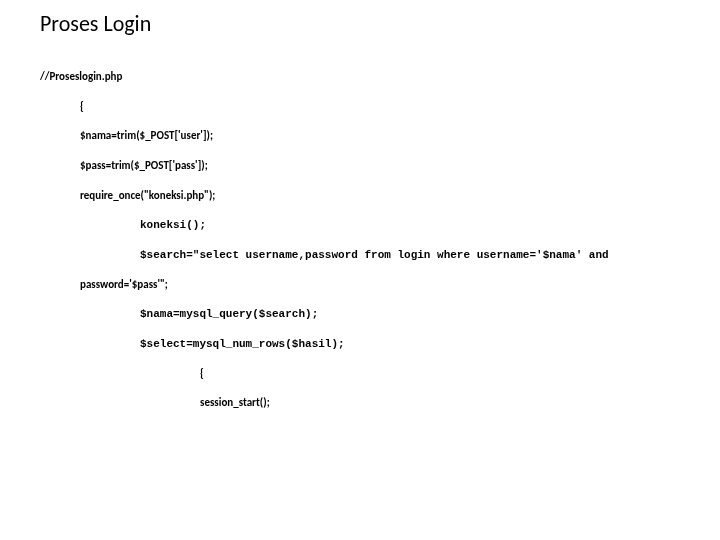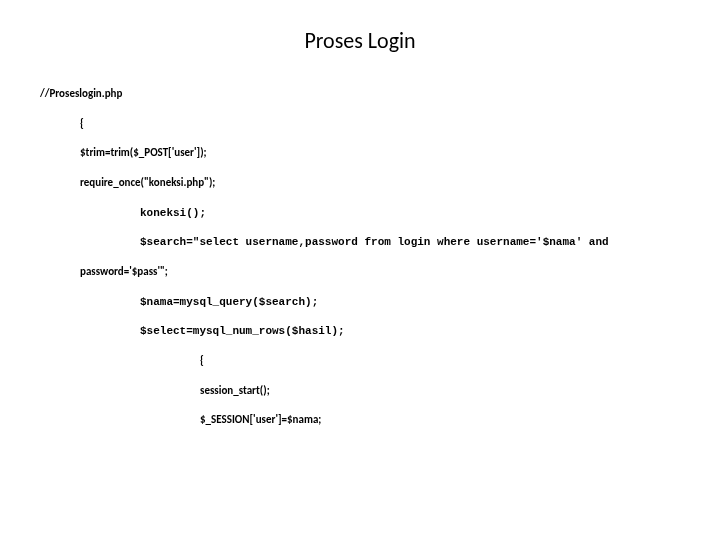--- a/index.html
+++ b/index.html
@@ -12,24 +12,24 @@
       color: #000;
       box-sizing: border-box;
     }
     .slide {
       width: 100%;
       height: 100%;
       padding: 10px 40px 20px 40px;
       box-sizing: border-box;
     }
     .title {
-      text-align: center;
+      text-align: left;
       font-size: 22px;
       font-weight: 400;
-      margin: 17px 0 18px 0;
+      margin: 0 0 18px 0;
     }
     .code {
       font-family: Calibri, Arial, sans-serif;
       font-size: 11px;
       line-height: 1.35;
       font-weight: 700;
       white-space: pre;
     }
     .i1 { padding-left: 40px; }
     .i2 { padding-left: 100px; font-family: Liberation Mono, monospace; }
@@ -37,30 +37,30 @@
   </style>
 </head>
 <body>
 
 <div class="slide">
   <h1 class="title">Proses Login</h1>
 
   <div class="code">
 <div>//Proseslogin.php</div>
 <div class="i1">{</div>
-<div class="i1">$trim=trim($_POST['user']);</div>
+<div class="i1">$nama=trim($_POST['user']);</div>
+<div class="i1">$pass=trim($_POST['pass']);</div>
 <div class="i1">require_once("koneksi.php");</div>
 <div class="i2">koneksi();</div>
 <div class="i2">$search="select username,password from login where username='$nama' and</div>
 <div class="i1">password='$pass'";</div>
 <div class="i2">$nama=mysql_query($search);</div>
 <div class="i2">$select=mysql_num_rows($hasil);</div>
 <div class="i3">{</div>
 <div class="i3">session_start();</div>
-<div class="i3">$_SESSION['user']=$nama;</div>
 
 
 
 
 
 
 
 
 
 

